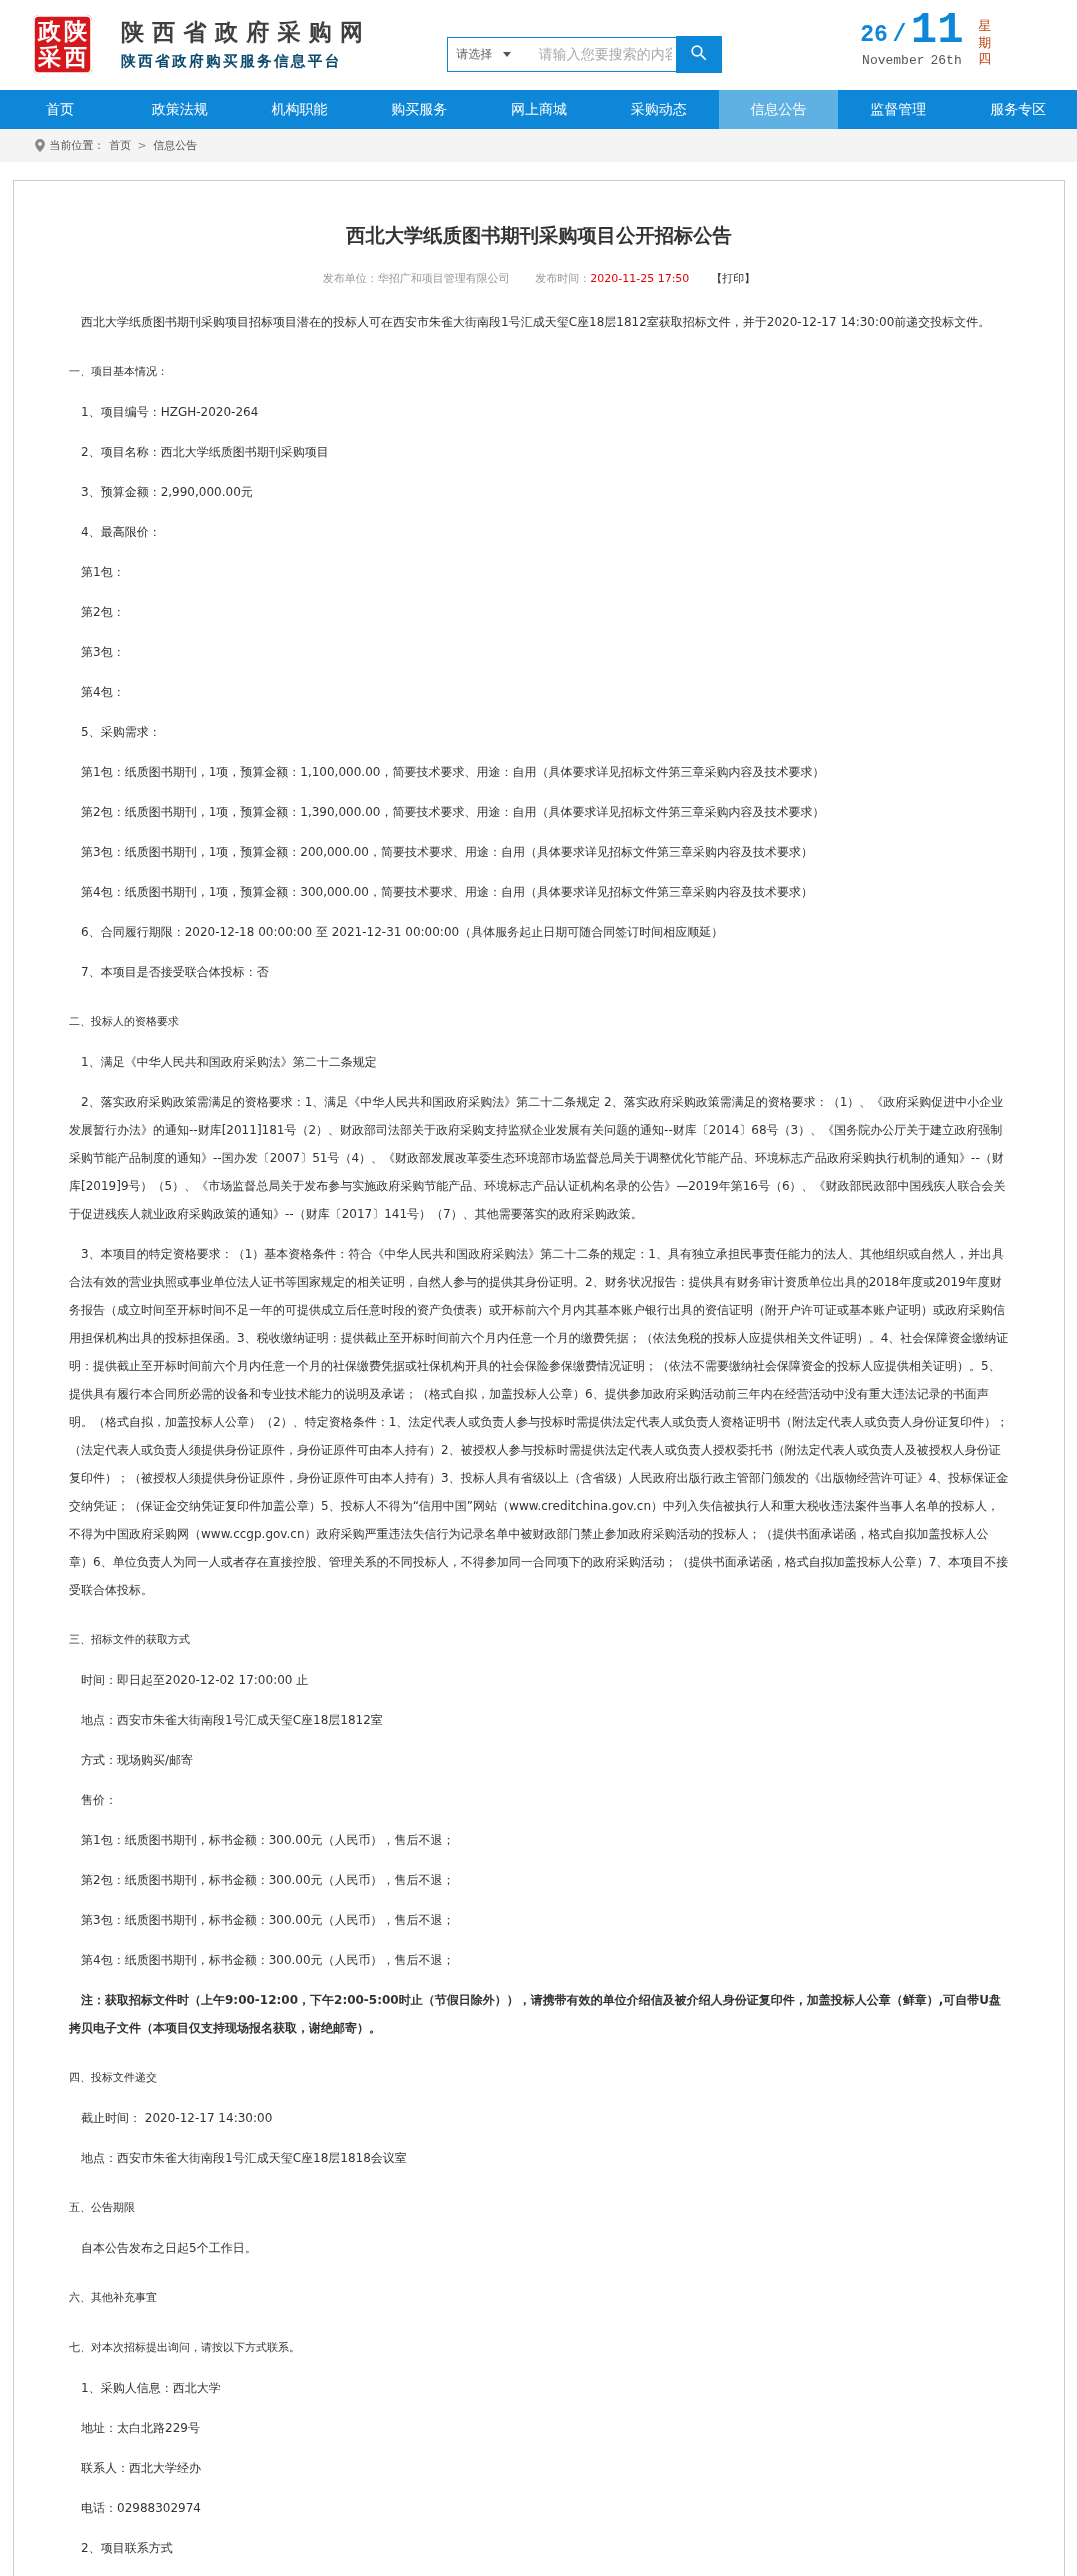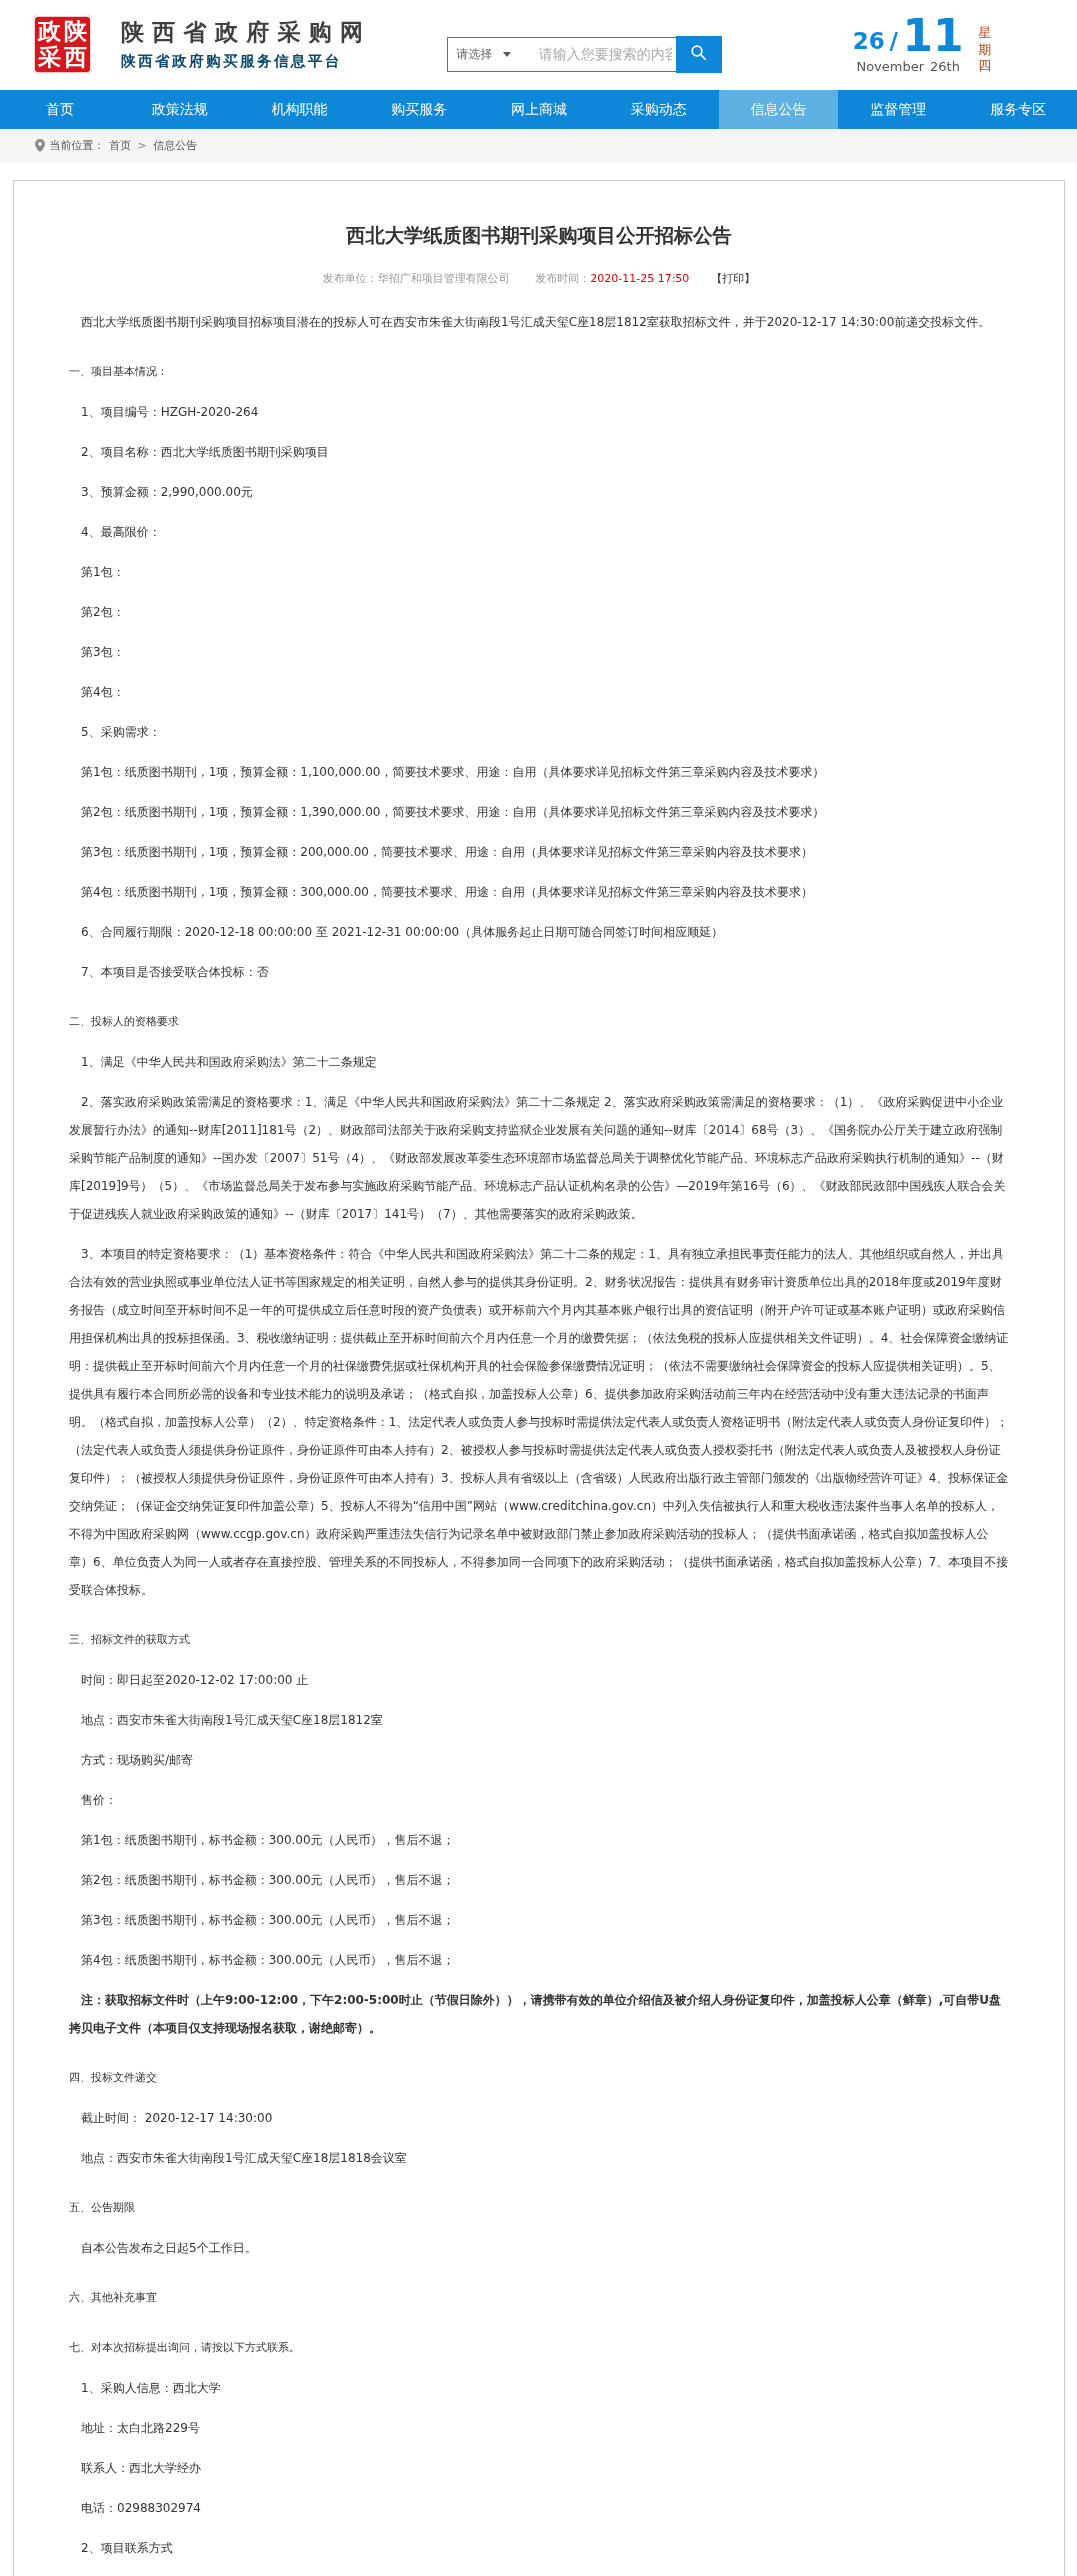--- a/index.html
+++ b/index.html
@@ -11,21 +11,21 @@
   .seal span{color:#fff;font-weight:bold;font-size:23px;line-height:26px;text-align:center;}
   .brand-text{margin-left:29px;}
   .site-title{font-size:23px;font-weight:bold;letter-spacing:8.3px;color:#3f3f3f;}
   .site-sub{font-size:14.7px;color:#0c4a6e;margin-top:4.6px;letter-spacing:2.3px;font-weight:bold;}
   .searchbar{position:absolute;left:447px;top:37px;width:274px;height:35px;border:1.8px solid #0e87d9;box-sizing:border-box;display:flex;align-items:stretch;background:#fff;}
   .search-select{width:77px;display:flex;align-items:center;gap:11px;padding-left:8.3px;font-size:12px;color:#666;cursor:pointer;}
   .caret{width:0;height:0;border-left:4.6px solid transparent;border-right:4.6px solid transparent;border-top:5.5px solid #555;}
   .search-input{flex:1;min-width:0;border:none;outline:none;font-size:14px;color:#b91c1c;padding:0 5.5px;font-family:Liberation Mono, monospace;}
   .search-input::placeholder{color:#aaa;}
   .search-btn{width:46px;background:#0e87d9;border:none;cursor:pointer;display:flex;align-items:center;justify-content:center;margin:-1.8px;}
-  .datebox{position:absolute;right:85px;top:13px;display:flex;}
+  .datebox{position:absolute;right:85px;top:7px;display:flex;font-family:Liberation Mono, monospace;}
   .date-left{display:flex;flex-direction:column;align-items:center;}
   .nums{display:flex;align-items:flex-start;color:#0e87d9;}
   .d-day{font-size:23px;font-weight:bold;margin-top:14.7px;}
   .d-slash{font-size:23px;font-weight:bold;margin:14.7px 4.6px 0;}
   .d-month{font-size:44px;font-weight:bold;line-height:46px;}
   .monthrow{color:#555;font-size:13px;display:flex;gap:6px;margin-top:0;justify-content:flex-end;}
   .weekday{width:14.7px;font-size:13px;color:#c2410c;line-height:16.6px;margin-left:14.7px;margin-top:12px;word-break:break-all;}
   
   .nav{height:39px;background:#0e87d9;display:flex;}
   .nav-item{flex:1;display:flex;align-items:center;justify-content:center;color:#fff;font-size:14px;cursor:pointer;}

